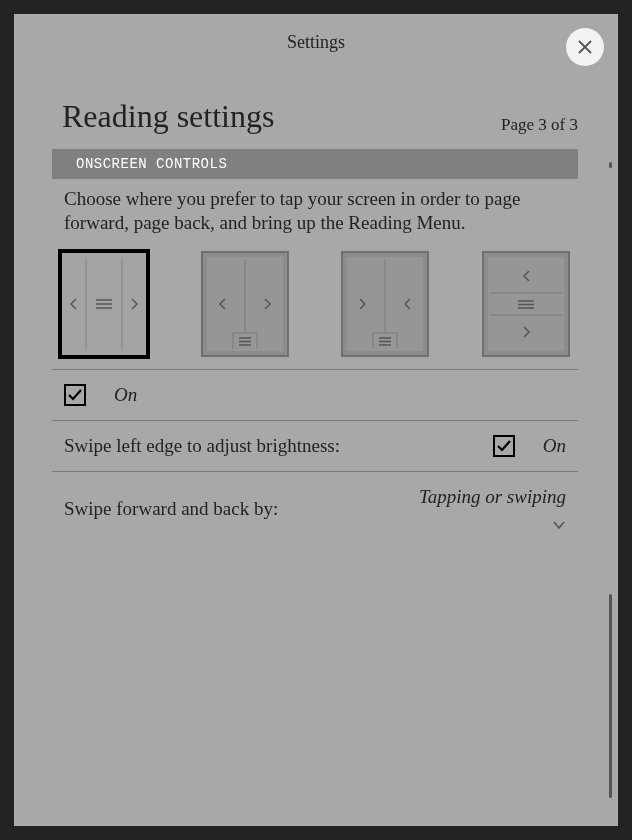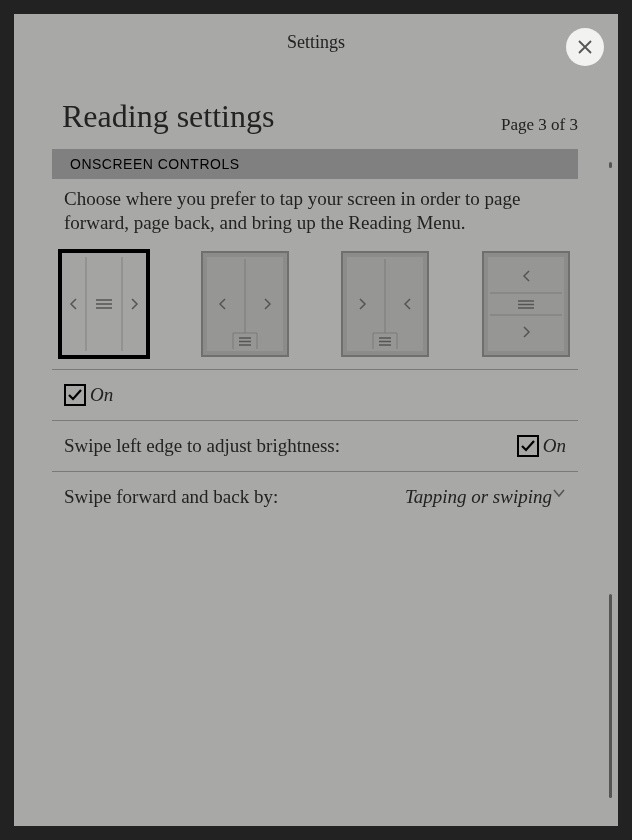--- a/index.html
+++ b/index.html
@@ -51,25 +51,25 @@
   }
   .page-title { font-size: 32px; font-weight: 400; }
   .page-indicator { font-size: 17px; }
 
   .content {
     padding: 0 40px 0 38px;
   }
 
   .section-head {
     background: #808080;
-    padding: 7px 18px;
-    font-family: Liberation Sans, sans-serif;
+    padding: 7px 24px;
+    font-family: Liberation Mono, monospace;
     font-size: 14px;
     letter-spacing: 0.5px;
-    color: #000000;
+    color: #ffffff;
   }
 
   .desc {
     font-size: 19px;
     line-height: 1.25;
     padding: 8px 12px 18px 12px;
   }
 
   .layout-row {
     display: flex;
@@ -96,34 +96,36 @@
   .divider { height: 1px; background: #7a7a78; }
 
   .setting-row {
     display: flex;
     align-items: center;
     justify-content: space-between;
     padding: 14px 12px;
     font-size: 19px;
   }
   .setting-label { flex: 1; }
-  .toggle-wrap { display: flex; align-items: center; gap: 4px; cursor: pointer; }
+  .toggle-wrap { display: flex; align-items: center; gap: 28px; cursor: pointer; }
   .checkbox {
     width: 22px; height: 22px;
     border: 2px solid #000;
     display: flex; align-items: center; justify-content: center;
   }
   .checkbox svg { width: 16px; height: 16px; }
   .toggle-state { font-style: italic; font-size: 19px; }
 
   .dropdown-val {
     font-style: italic;
     display: flex;
-    align-items: flex-start;
+    align-items: flex-end;
+    gap: 10px;
     cursor: pointer;
+    flex-direction: column;
   }
   .dropdown-val svg { width: 14px; height: 14px; }
 
   .scrollbar {
     position: absolute;
     right: 6px;
     top: 148px;
     bottom: 28px;
     width: 3px;
     background: transparent;

